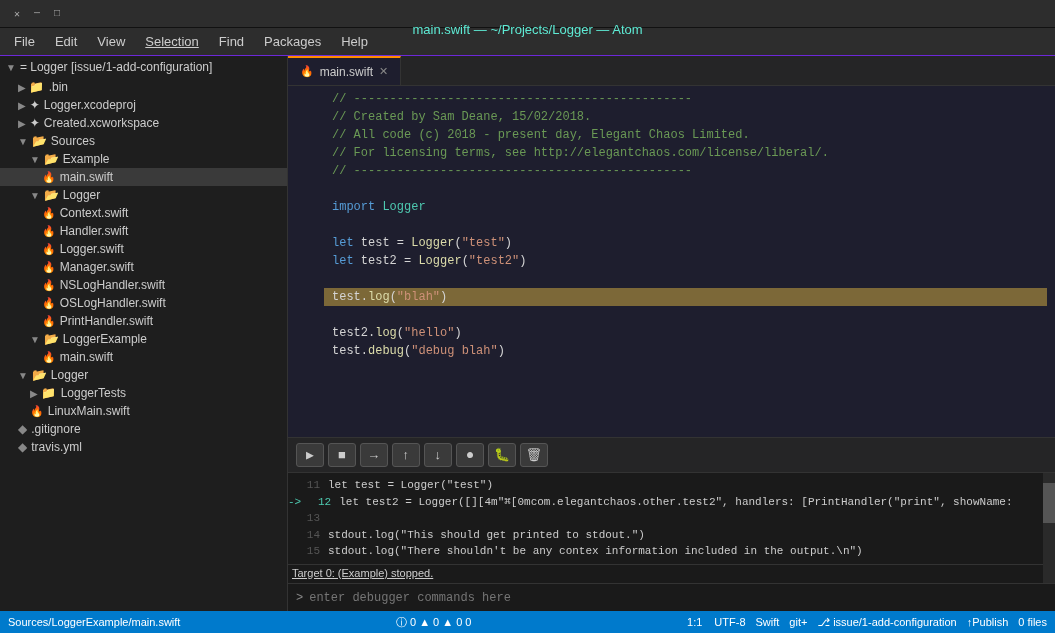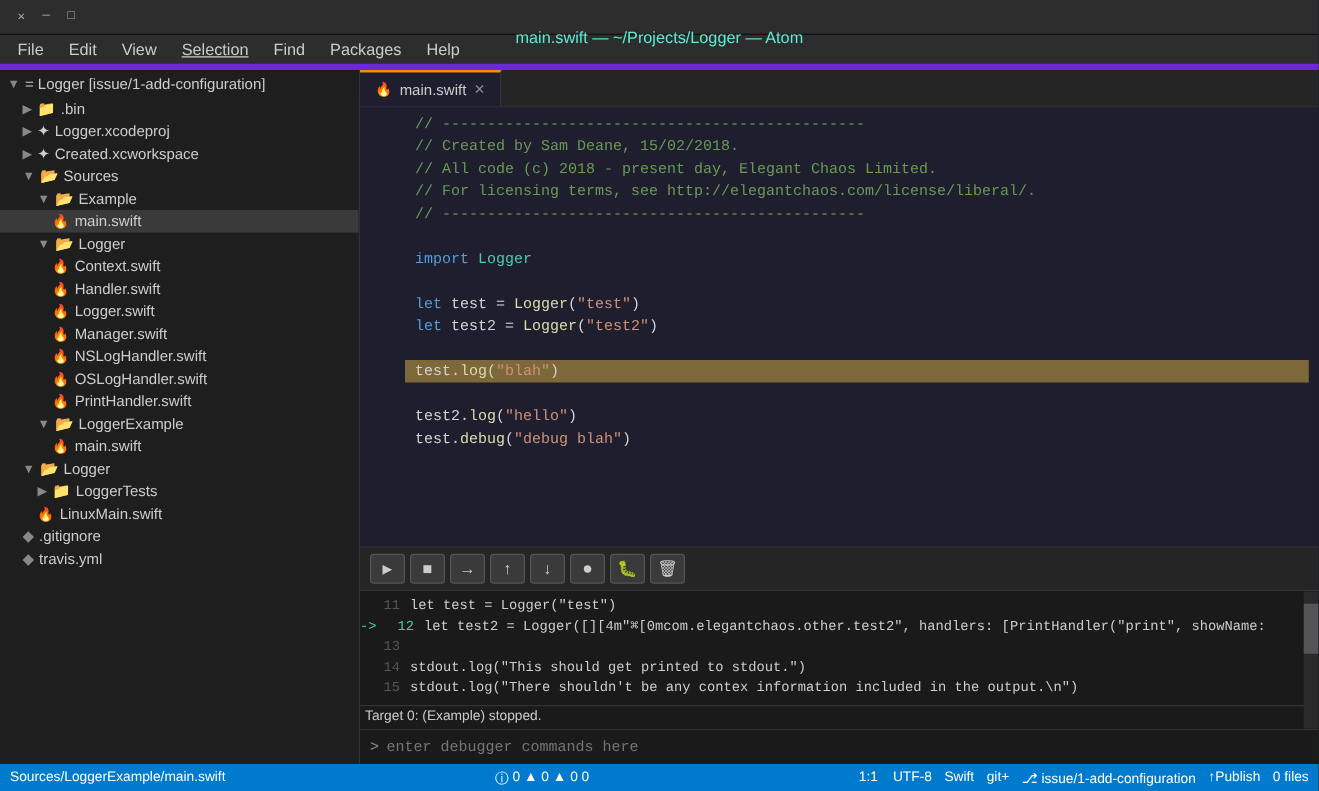--- a/index.html
+++ b/index.html
@@ -49,21 +49,21 @@
     }
 
     
     #menu-bar {
       height: 28px;
       background: #2d2d2d;
       display: flex;
       align-items: center;
       padding: 0 6px;
       gap: 4px;
-      border-bottom: 5px solid #6d28d9;
+      border-bottom: 1px solid #6d28d9;
       font-family: sans-serif;
       font-size: 13px;
     }
     .menu-item {
       padding: 2px 8px;
       color: #ccc;
       cursor: pointer;
       border-radius: 3px;
     }
     .menu-item.underline { text-decoration: underline; }
@@ -528,21 +528,21 @@
         </div>
         <div class="debug-line">
           <span class="line-num">14</span>
           <span>    stdout.log("This should get printed to stdout.")</span>
         </div>
         <div class="debug-line">
           <span class="line-num">15</span>
           <span>    stdout.log("There shouldn't be any contex information included in the output.\n")</span>
         </div>
       </div>
-      <div style="padding: 2px 4px; color: #ccc; font-family: sans-serif; font-size: 11px; border-top: 1px solid #333;">Target 0: (Example) stopped.</div>
+      <div style="padding: 2px 4px; color: #ccc; font-family: sans-serif; font-size: 11px; border-top: 1px solid #333; text-decoration: underline;">Target 0: (Example) stopped.</div>
       <div class="debug-scrollbar">
         <div class="debug-scrollbar-thumb"></div>
       </div>
     </div>
 
     <div id="debug-input-bar">
       <span class="prompt">&gt;</span>
       <input id="debug-input" type="text" placeholder="enter debugger commands here" style="">
     </div>
 

